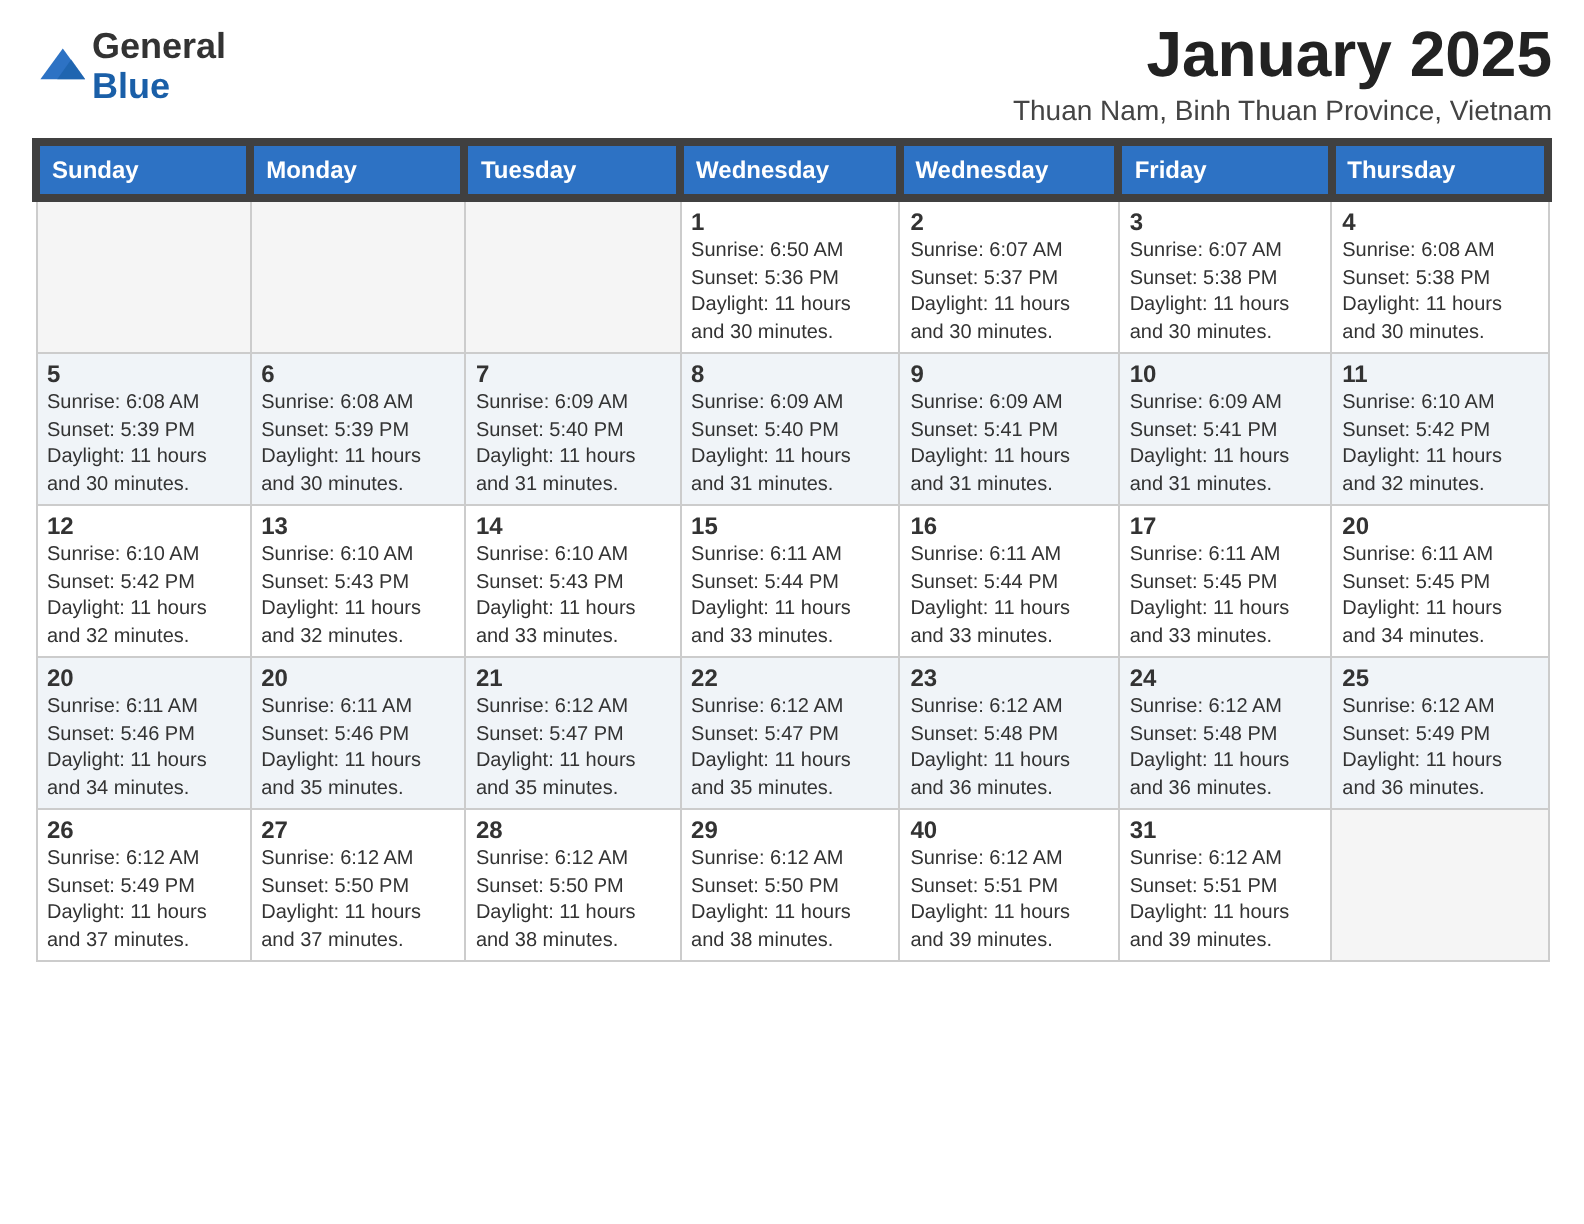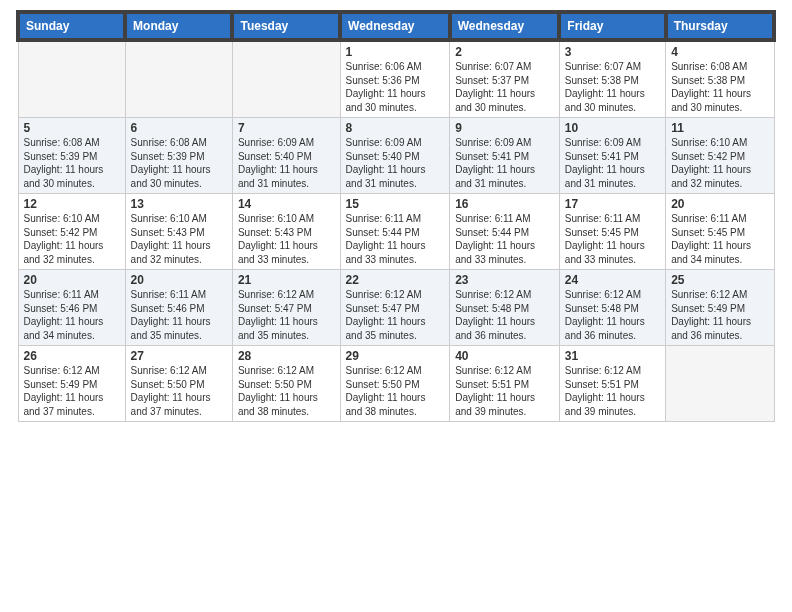--- a/index.html
+++ b/index.html
@@ -90,41 +90,59 @@
       line-height: 1.35;
     }
     .row-shaded td {
       background: #f0f4f8;
     }
   </style>
 </head>
 <body>
 
 <div class="page">
+  <div class="header">
+    <div class="logo">
+      <svg class="logo-icon" viewBox="0 0 40 40">
+        <polygon points="22,6 38,28 6,28" fill="#2d72c4"></polygon>
+        <polygon points="28,14 38,28 18,28" fill="#1a5fa8" opacity="0.7"></polygon>
+      </svg>
+      <div>
+        <div class="logo-text">
+          <span class="logo-general">General</span><br>
+          <span class="logo-blue">Blue</span>
+        </div>
+      </div>
+    </div>
+    <div class="title-block">
+      <div class="month-title">January 2025</div>
+      <div class="location">Thuan Nam, Binh Thuan Province, Vietnam</div>
+    </div>
+  </div>
 
   <table class="calendar">
     <thead>
       <tr>
         <th>Sunday</th>
         <th>Monday</th>
         <th>Tuesday</th>
         <th>Wednesday</th>
         <th>Wednesday</th>
         <th>Friday</th>
         <th>Thursday</th>
       </tr>
     </thead>
     <tbody id="calendar-body">
     <tr>
           <td class="empty"></td>
           <td class="empty"></td>
           <td class="empty"></td>
           <td>
             <span class="day-num">1</span>
-            <div class="day-info" style="white-space: pre-line;">Sunrise: 6:06 AM
+            <div class="day-info" style="white-space: pre-line;">Sunrise: 6:50 AM
 Sunset: 5:36 PM
 Daylight: 11 hours
 and 30 minutes.</div>
           </td>
           <td>
             <span class="day-num">2</span>
             <div class="day-info" style="white-space: pre-line;">Sunrise: 6:07 AM
 Sunset: 5:37 PM
 Daylight: 11 hours
 and 30 minutes.</div>

